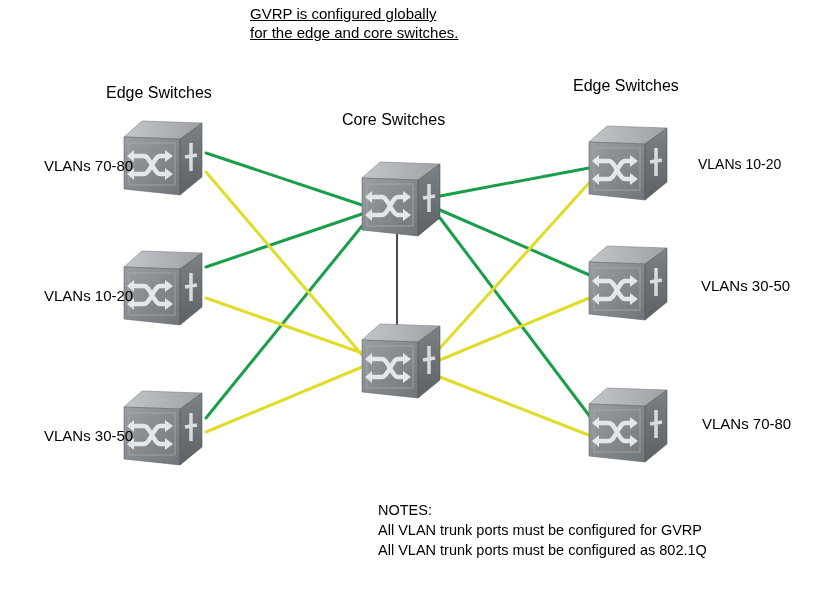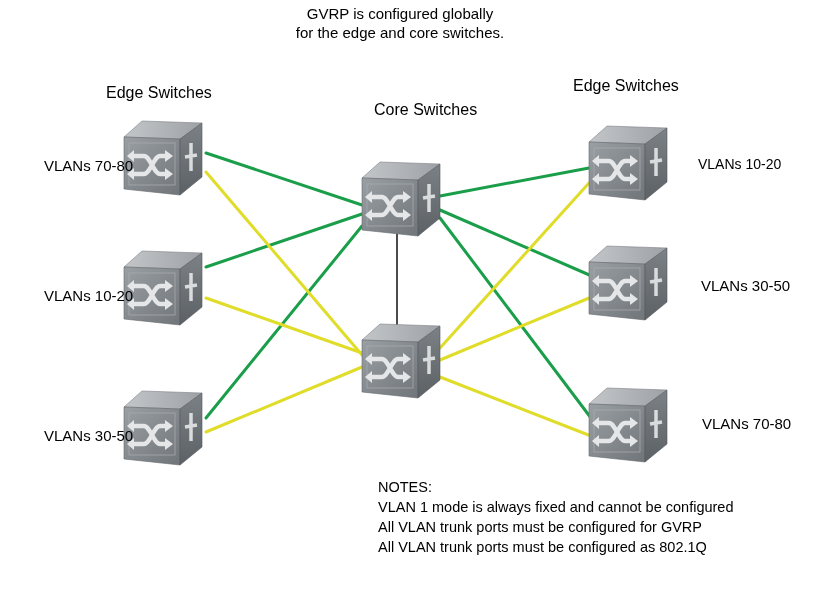--- a/index.html
+++ b/index.html
@@ -1,22 +1,22 @@
 <!DOCTYPE html>
 <html><head>
 <meta charset="utf-8">
 <style>
   html,body{margin:0;padding:0;background:#ffffff;}
   body{width:821px;height:601px;position:relative;overflow:hidden;font-family:"Liberation Sans",sans-serif;color:#000;}
   .txt{position:absolute;white-space:nowrap;}
-  .title{left:250px;top:4px;width:300px;text-align:center;font-size:15px;line-height:19px;}
+  .title{left:250px;top:4px;width:300px;font-size:15px;line-height:19px;text-decoration:underline;}
   .title div{display:block;}
   .hdr{font-size:16px;}
   .vl{font-size:15px;margin-left:26px;}
-  .notes{left:378px;top:477px;font-size:14.5px;line-height:20px;}
+  .notes{left:378px;top:500px;font-size:14.5px;line-height:20px;}
   .notes div{display:block;}
   svg#canvas{position:absolute;left:0;top:0;}
 </style>
 </head>
 <body>
 
 <svg id="canvas" width="821" height="601">
   <defs>
     <linearGradient id="gFront" x1="0" y1="0" x2="1" y2="1">
       <stop offset="0" stop-color="#9a9fa4"></stop>
@@ -145,29 +145,28 @@
       </g>
     </g>
 </svg>
 
 <div class="txt title">
   <div>GVRP is configured globally</div>
   <div>for the edge and core switches.</div>
 </div>
 
 <div class="txt hdr" style="left:106px;top:84px;">Edge Switches</div>
-<div class="txt hdr" style="left:342px;top:101px;margin-left:32px;">Core Switches</div>
+<div class="txt hdr" style="left:342px;top:111px;">Core Switches</div>
 <div class="txt hdr" style="left:573px;top:77px;">Edge Switches</div>
 
 <div class="txt vl" style="left:18px;top:157px;">VLANs 70-80</div>
 <div class="txt vl" style="left:18px;top:287px;">VLANs 10-20</div>
 <div class="txt vl" style="left:18px;top:427px;">VLANs 30-50</div>
 
 <div class="txt vl" style="left:672px;top:156px;font-size:14px;">VLANs 10-20</div>
 <div class="txt vl" style="left:675px;top:277px;">VLANs 30-50</div>
 <div class="txt vl" style="left:676px;top:415px;">VLANs 70-80</div>
 
 <div class="txt notes">
   <div>NOTES:</div>
-  <div>VLAN 1 mode is always fixed and cannot be configured</div>
   <div>All VLAN trunk ports must be configured for GVRP</div>
   <div>All VLAN trunk ports must be configured as 802.1Q</div>
 </div>
 
 </body></html>

